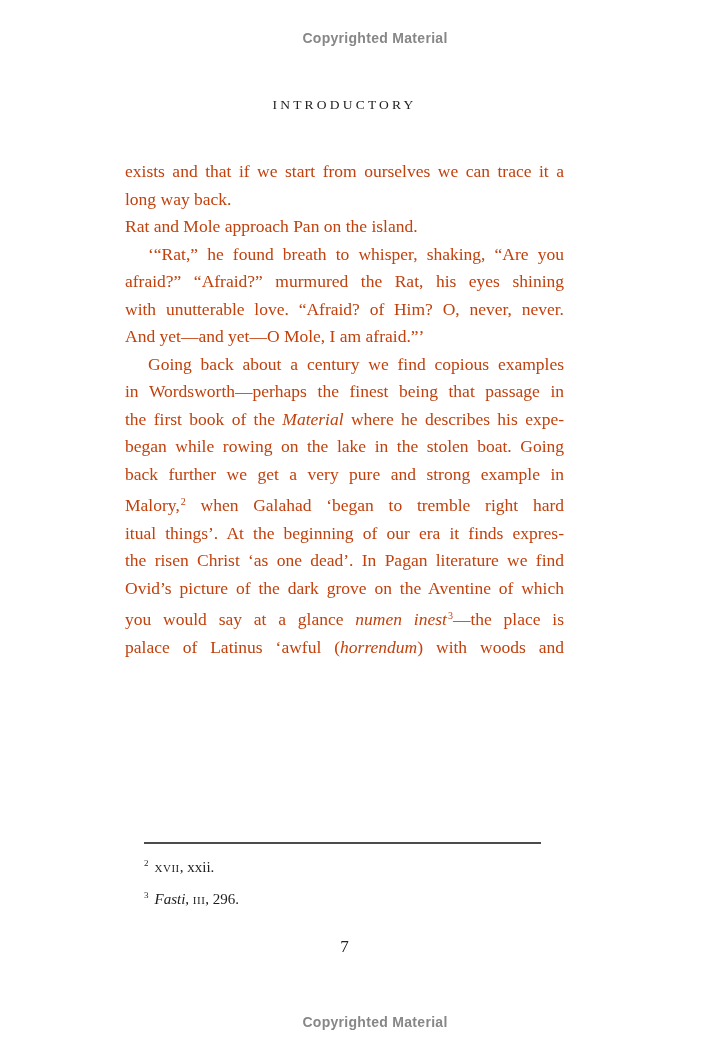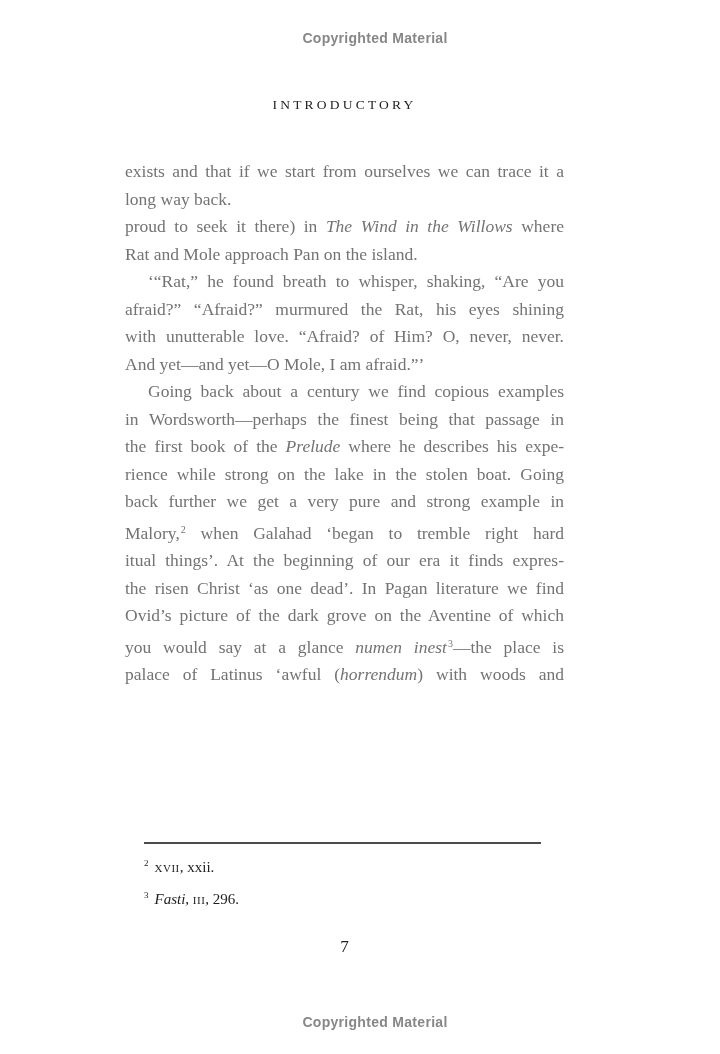--- a/index.html
+++ b/index.html
@@ -37,21 +37,21 @@
     line-height: 18px;
     letter-spacing: 3.2px;
     color: #222222;
   }
   .body-text {
     position: absolute;
     top: 158px;
     left: 125px;
     width: 439px;
     font-size: 17.5px;
-    color: #737373;
+    color: #c2410c;
   }
   .bl {
     line-height: 27.5px;
     text-align: left;
   }
   .bl.j {
     text-align: justify;
     text-align-last: justify;
   }
   .bl.ind { padding-left: 23px; }
@@ -100,30 +100,29 @@
 
 <div class="page">
 
   <div class="banner top">Copyrighted Material</div>
 
   <div class="chapter-title">INTRODUCTORY</div>
 
   <div class="body-text">
       <div class="bl j">exists and that if we start from ourselves we can trace it a</div>
       <div class="bl">long way back.</div>
-      <div class="bl j">proud to seek it there) in <span class="i">The Wind in the Willows</span> where</div>
       <div class="bl">Rat and Mole approach Pan on the island.</div>
       <div class="bl j ind">‘“Rat,” he found breath to whisper, shaking, “Are you</div>
       <div class="bl j">afraid?” “Afraid?” murmured the Rat, his eyes shining</div>
       <div class="bl j">with unutterable love. “Afraid? of Him? O, never, never.</div>
       <div class="bl">And yet—and yet—O Mole, I am afraid.”’</div>
       <div class="bl j ind">Going back about a century we find copious examples</div>
       <div class="bl j">in Wordsworth—perhaps the finest being that passage in</div>
-      <div class="bl j">the first book of the <span class="i">Prelude</span> where he describes his expe-</div>
-      <div class="bl j">rience while strong on the lake in the stolen boat. Going</div>
+      <div class="bl j">the first book of the <span class="i">Material</span> where he describes his expe-</div>
+      <div class="bl j">began while rowing on the lake in the stolen boat. Going</div>
       <div class="bl j">back further we get a very pure and strong example in</div>
       <div class="bl j">Malory,<span class="sup">2</span> when Galahad ‘began to tremble right hard</div>
       <div class="bl j">itual things’. At the beginning of our era it finds expres-</div>
       <div class="bl j">the risen Christ ‘as one dead’. In Pagan literature we find</div>
       <div class="bl j">Ovid’s picture of the dark grove on the Aventine of which</div>
       <div class="bl j">you would say at a glance <span class="i">numen inest</span><span class="sup">3</span>—the place is</div>
       <div class="bl j">palace of Latinus ‘awful (<span class="i">horrendum</span>) with woods and</div>
     </div>
 
   <div class="footnote-rule"></div>

